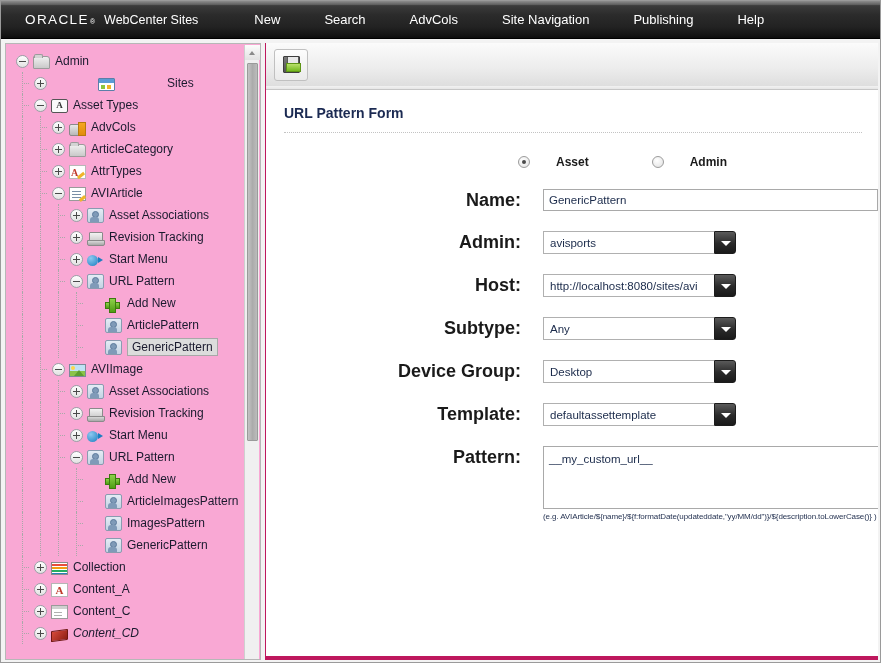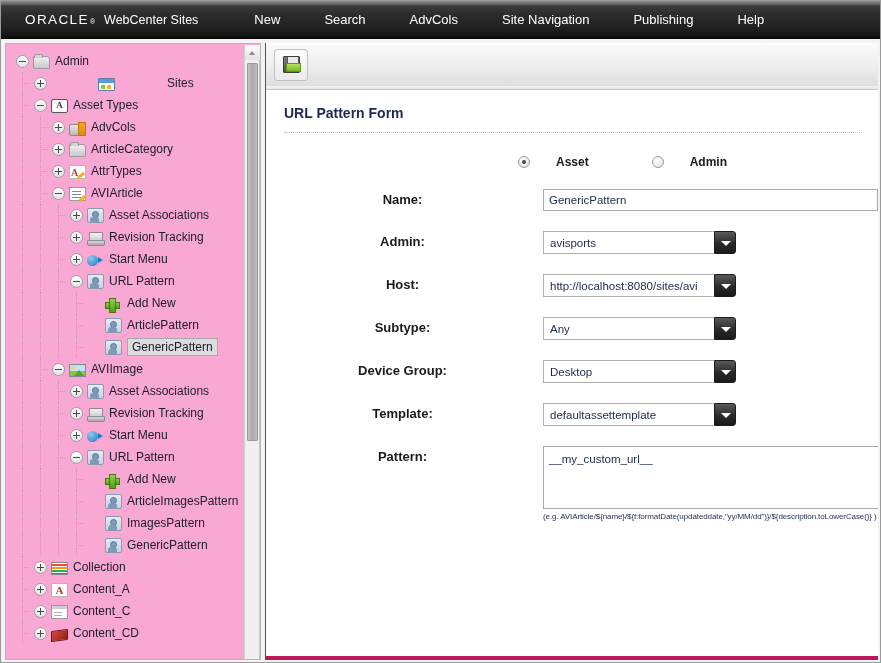--- a/index.html
+++ b/index.html
@@ -442,22 +442,22 @@
     font-size:12px; font-weight:bold; color:#1a1a1a;
     margin-left:26px;
   }
   .radio-gap { width: 63px; }
 
   .field-row {
     display:flex; align-items:flex-start;
     margin-top: 20px; padding-left: 18px;
   }
   .field-label {
-    width: 237px; text-align:center; padding-right:22px;
-    font-size:13px; font-weight:bold; color:#1a1a1a;
+    width: 237px; text-align:right; padding-right:22px;
+    font-size:18px; font-weight:bold; color:#1a1a1a;
     line-height: 22px; flex: 0 0 259px;
   }
   .text-input {
     width: 375px; height: 22px;
     border:1px solid #a9a9a9; background:#fff;
     font-size:11.5px; color:#1a2a4a; padding: 0 5px;
     font-family:"Liberation Sans", sans-serif;
     outline:none;
   }
   .select-wrap {
@@ -738,21 +738,21 @@
           <span class="tico ic-contenta"></span>
           <span class="tlabel">Content_A</span>
         </div>
         <div class="node" style="padding-left: 28px;">
           <span class="guide" style="left: 16px;"></span>
           <span class="guide-stub" style="left: 16px;"></span>
           <span class="toggle plus"></span>
           <span class="tico ic-contentc"></span>
           <span class="tlabel">Content_C</span>
         </div>
-        <div class="node" style="padding-left: 28px;">
+        <div class="node" style="padding-left: 28px; font-style: italic;">
           <span class="guide" style="left: 16px;"></span>
           <span class="guide-stub" style="left: 16px;"></span>
           <span class="toggle plus"></span>
           <span class="tico ic-contentcd"></span>
           <span class="tlabel">Content_CD</span>
         </div>
       </div>
     <div class="tree-scroll">
       <div class="tsb-up"></div>
       <div class="tsb-thumb"></div>

